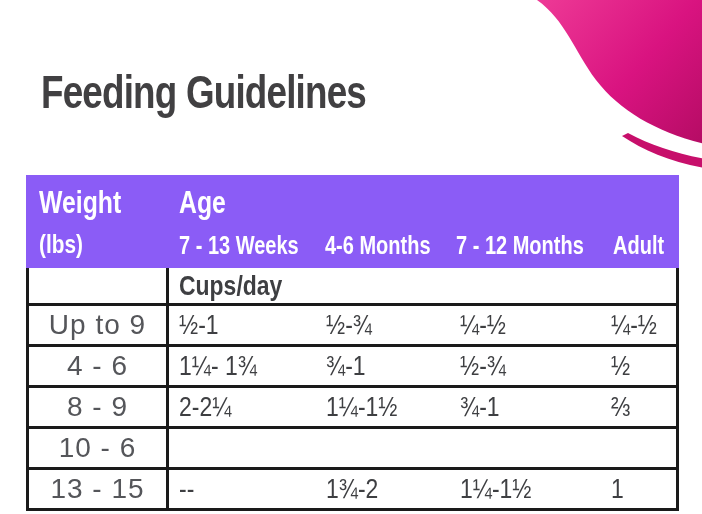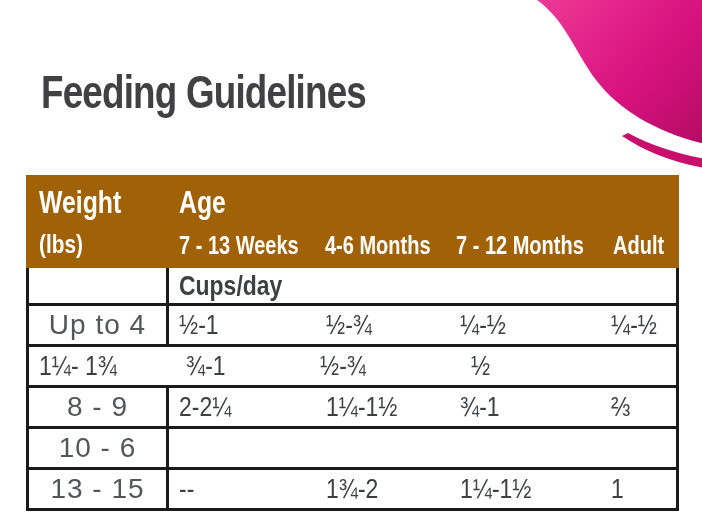--- a/index.html
+++ b/index.html
@@ -73,50 +73,51 @@
       </linearGradient>
     </defs>
     <path d="M521,0 C549,20 558,50 580,80 C606,114 648,136 702,147 L702,0 Z" fill="url(#pg)"></path>
     <path d="M612,133 C638,147 668,156 702,161 L702,170 C662,165 630,152 606,136 C608,135 610,134 612,133 Z" fill="#c70f6b"></path>
   </svg>
 
   <h1 class="title" style="color: rgb(65, 64, 66);">Feeding Guidelines</h1>
 
   <div class="ftable">
 
-    <div class="thead" style="background-color: #a16207;">
+    <div class="thead" style="background-color: #8b5cf6;">
       <span class="h-weight cond">Weight</span>
       <span class="h-age cond">Age</span>
       <span class="h-lbs cond">(lbs)</span>
       <span class="h-sub h-sub0 cond">7 - 13 Weeks</span>
       <span class="h-sub h-sub1 cond">4-6 Months</span>
       <span class="h-sub h-sub2 cond">7 - 12 Months</span>
       <span class="h-sub h-sub3 cond">Adult</span>
     </div>
 
     <div class="tbody">
 
       <div class="row row-units">
         <div class="wcell"></div>
         <div class="vcell">
           <span class="units">Cups/day</span>
         </div>
       </div>
 
       <div class="row row-data">
-        <div class="wcell">Up to 4</div>
+        <div class="wcell">Up to 9</div>
         <div class="vcell">
           <span class="val v0">½-1</span>
           <span class="val v1">½-¾</span>
           <span class="val v2">¼-½</span>
           <span class="val v3">¼-½</span>
         </div>
       </div>
 
       <div class="row row-data">
+        <div class="wcell">4 - 6</div>
         <div class="vcell">
           <span class="val v0">1¼- 1¾</span>
           <span class="val v1">¾-1</span>
           <span class="val v2">½-¾</span>
           <span class="val v3">½</span>
         </div>
       </div>
 
       <div class="row row-data">
         <div class="wcell">8 - 9</div>

